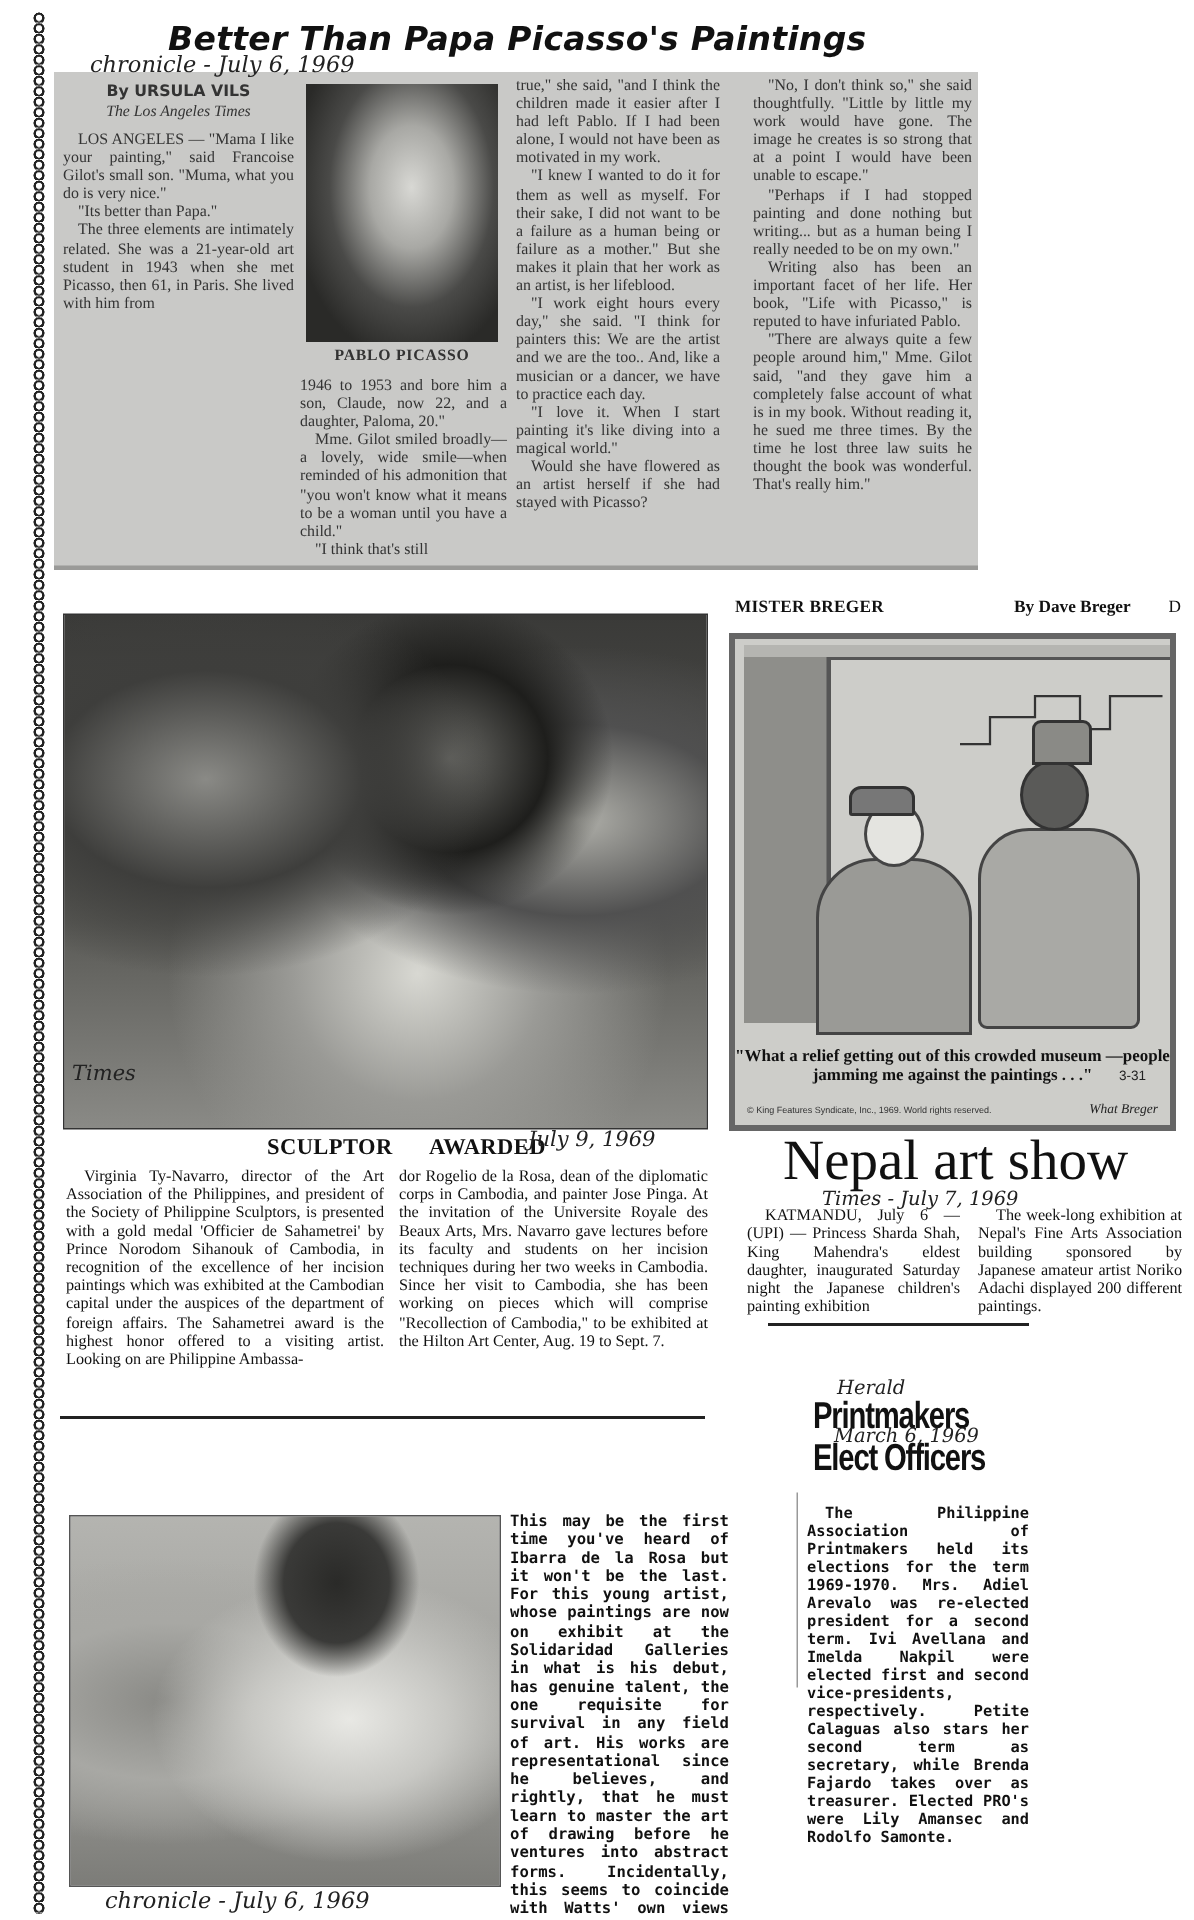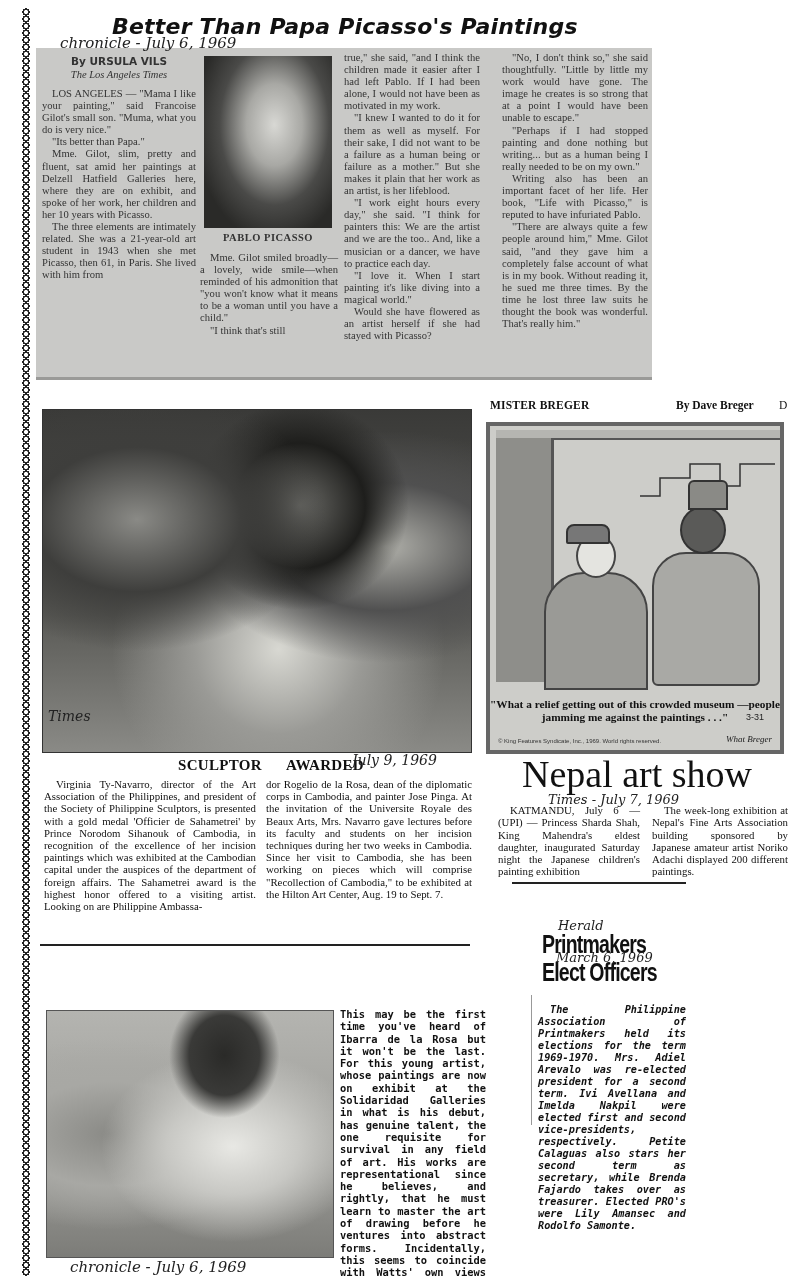--- a/index.html
+++ b/index.html
@@ -71,21 +71,21 @@
   #nepal-title { left: 522px; top: 754px; font-family: "Liberation Serif", serif; font-size: 38px; line-height: 40px; color: #111; }
   #hn-times2 { left: 548px; top: 792px; font-size: 13px; }
   #np-c1 { left: 498px; top: 804px; width: 142px; font-size: 10.8px; line-height: 12.3px; }
   #np-c2 { left: 652px; top: 804px; width: 136px; font-size: 10.8px; line-height: 12.3px; }
   #np-rule { left: 512px; top: 882px; width: 174px; height: 1.5px; }
 
   
   #hn-herald { left: 558px; top: 918px; font-size: 13px; }
   #pm-title { left: 542px; top: 930px; font-family: "Liberation Sans", sans-serif; font-weight: bold; font-size: 25px; line-height: 28px; letter-spacing: -1px; transform: scaleX(0.78); transform-origin: left top; }
   #hn-july6b { left: 556px; top: 950px; font-size: 13px; }
-  #pm-body { left: 538px; top: 1004px; width: 148px; font-family: "DejaVu Sans Mono", monospace; font-weight: bold; font-size: 10.2px; line-height: 12px; text-align: justify; font-style: italic; }
+  #pm-body { left: 538px; top: 1004px; width: 148px; font-family: "DejaVu Sans Mono", monospace; font-weight: bold; font-size: 10.2px; line-height: 12px; text-align: justify; }
   #pm-border { left: 531px; top: 995px; width: 1px; height: 130px; background: #999; }
 
   
   #ibarra-photo { left: 46px; top: 1010px; width: 288px; height: 248px;
     background: radial-gradient(ellipse at 62% 18%, #2a2a28 0%, #3a3a38 14%, transparent 22%),
                 radial-gradient(ellipse at 65% 55%, #e8e8e4 0%, #c8c8c4 25%, transparent 50%),
                 radial-gradient(ellipse at 22% 50%, #8a8a86 0%, #a8a8a4 30%, transparent 55%),
                 linear-gradient(180deg, #b4b4b0 0%, #9c9c98 60%, #7c7c78 100%); border: 1px solid #555; }
   #ib-body { left: 340px; top: 1008px; width: 146px; font-family: "DejaVu Sans Mono", monospace; font-weight: bold; font-size: 10.4px; line-height: 12.3px; text-align: justify; }
   #hn-chron2 { left: 70px; top: 1258px; font-size: 15px; }
@@ -95,26 +95,26 @@
 
 <div class="binding"></div>
 
 <div class="big-title">Better Than Papa Picasso's Paintings</div>
 <div class="clip" id="picasso-clip">
   <div class="col" id="pc-c1" style="left:6px;top:7px;">
     <p class="byline">By URSULA VILS</p>
     <p class="byline2">The Los Angeles Times</p>
     <p>LOS ANGELES — "Mama I like your painting," said Francoise Gilot's small son. "Muma, what you do is very nice."</p>
     <p>"Its better than Papa."</p>
-    <p>Mme. Gilot, slim, pretty and fluent, sat amid her paintings at Delzell Hatfield Galleries here, where they are on exhibit, and spoke of her work, her children and her 10 years with Picasso.</p>
     <p>The three elements are intimately related. She was a 21-year-old art student in 1943 when she met Picasso, then 61, in Paris. She lived with him from</p>
   </div>
   <div id="pc-photo" style="left:168px;top:8px;"></div>
   <div id="pc-caption" style="left:168px;top:184px;">PABLO PICASSO</div>
   <div class="col" id="pc-c2" style="left:164px;top:204px;">
+    <p class="ni">1946 to 1953 and bore him a son, Claude, now 22, and a daughter, Paloma, 20."</p>
     <p>Mme. Gilot smiled broadly—a lovely, wide smile—when reminded of his admonition that "you won't know what it means to be a woman until you have a child."</p>
     <p>"I think that's still</p>
   </div>
   <div class="col" id="pc-c3" style="left:308px;top:4px;">
     <p class="ni">true," she said, "and I think the children made it easier after I had left Pablo. If I had been alone, I would not have been as motivated in my work.</p>
     <p>"I knew I wanted to do it for them as well as myself. For their sake, I did not want to be a failure as a human being or failure as a mother." But she makes it plain that her work as an artist, is her lifeblood.</p>
     <p>"I work eight hours every day," she said. "I think for painters this: We are the artist and we are the too.. And, like a musician or a dancer, we have to practice each day.</p>
     <p>"I love it. When I start painting it's like diving into a magical world."</p>
     <p>Would she have flowered as an artist herself if she had stayed with Picasso?</p>
   </div>

